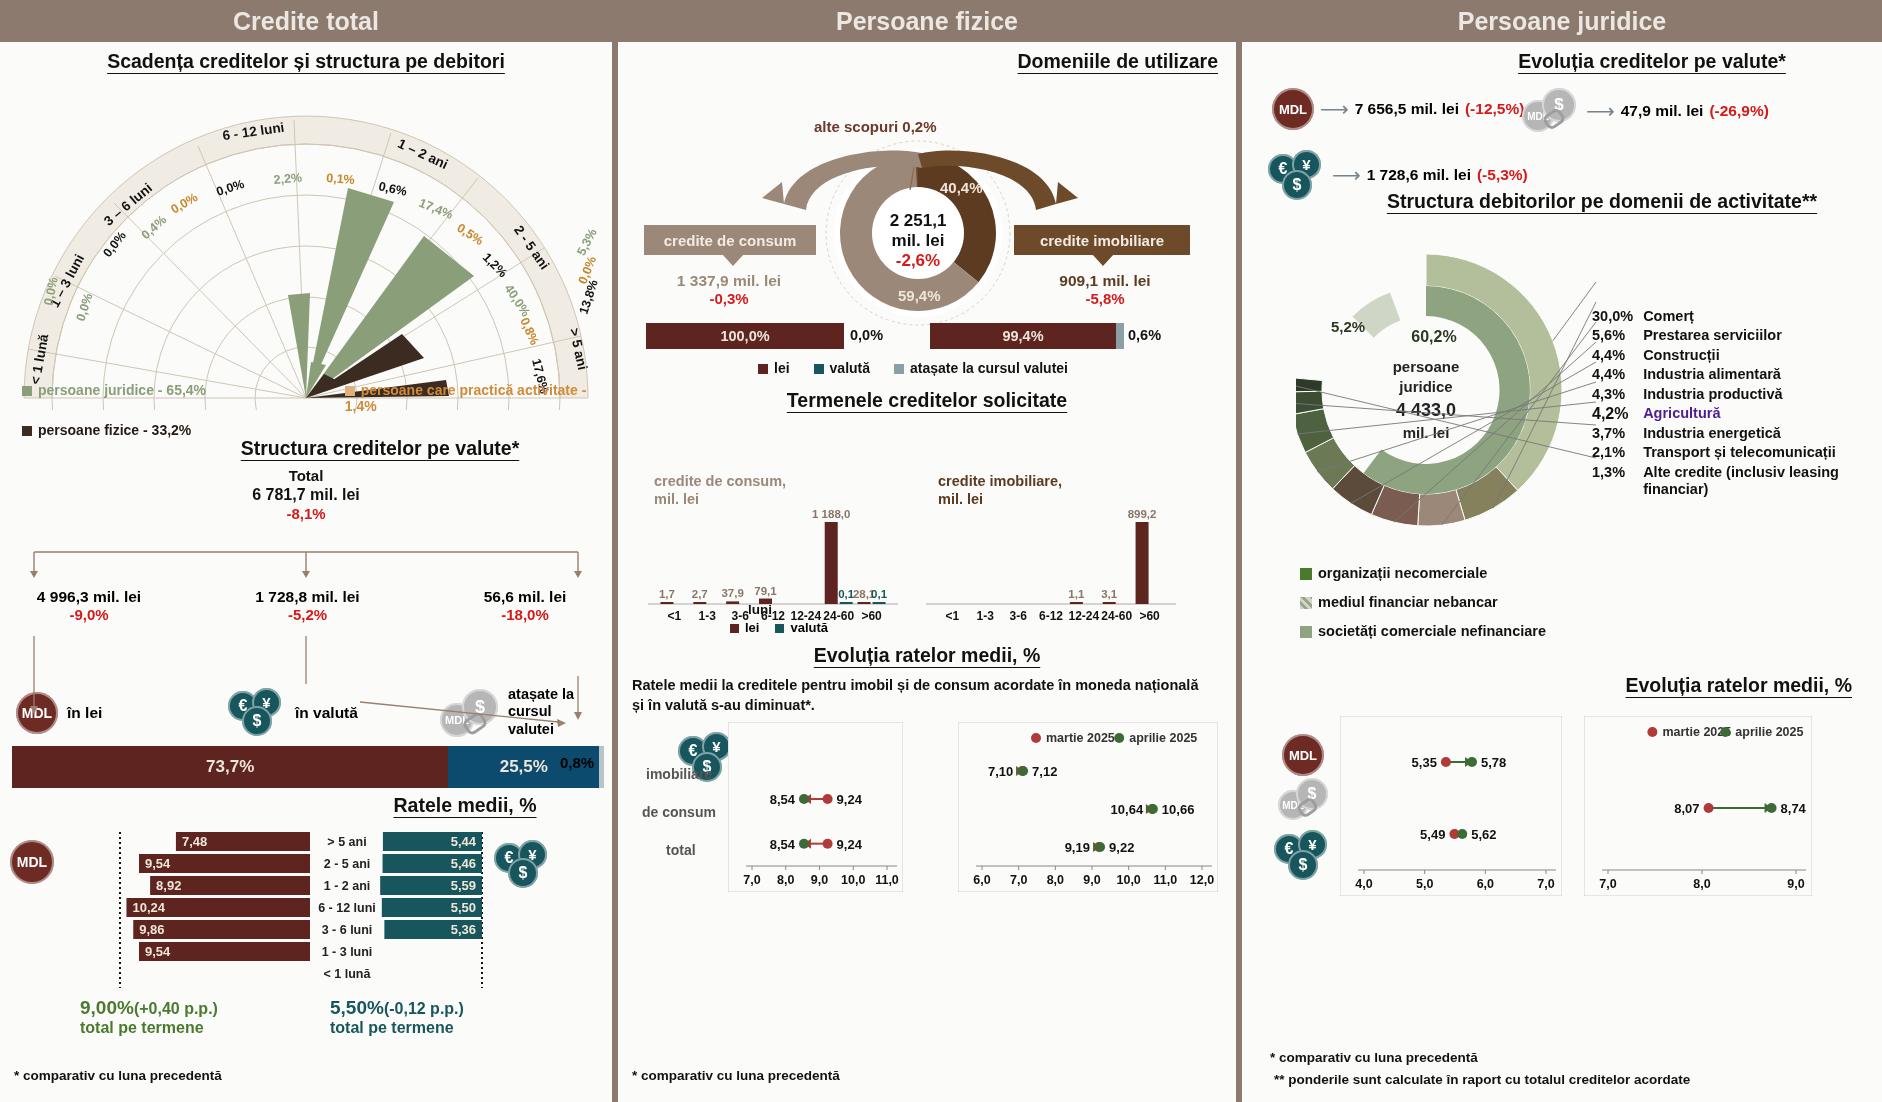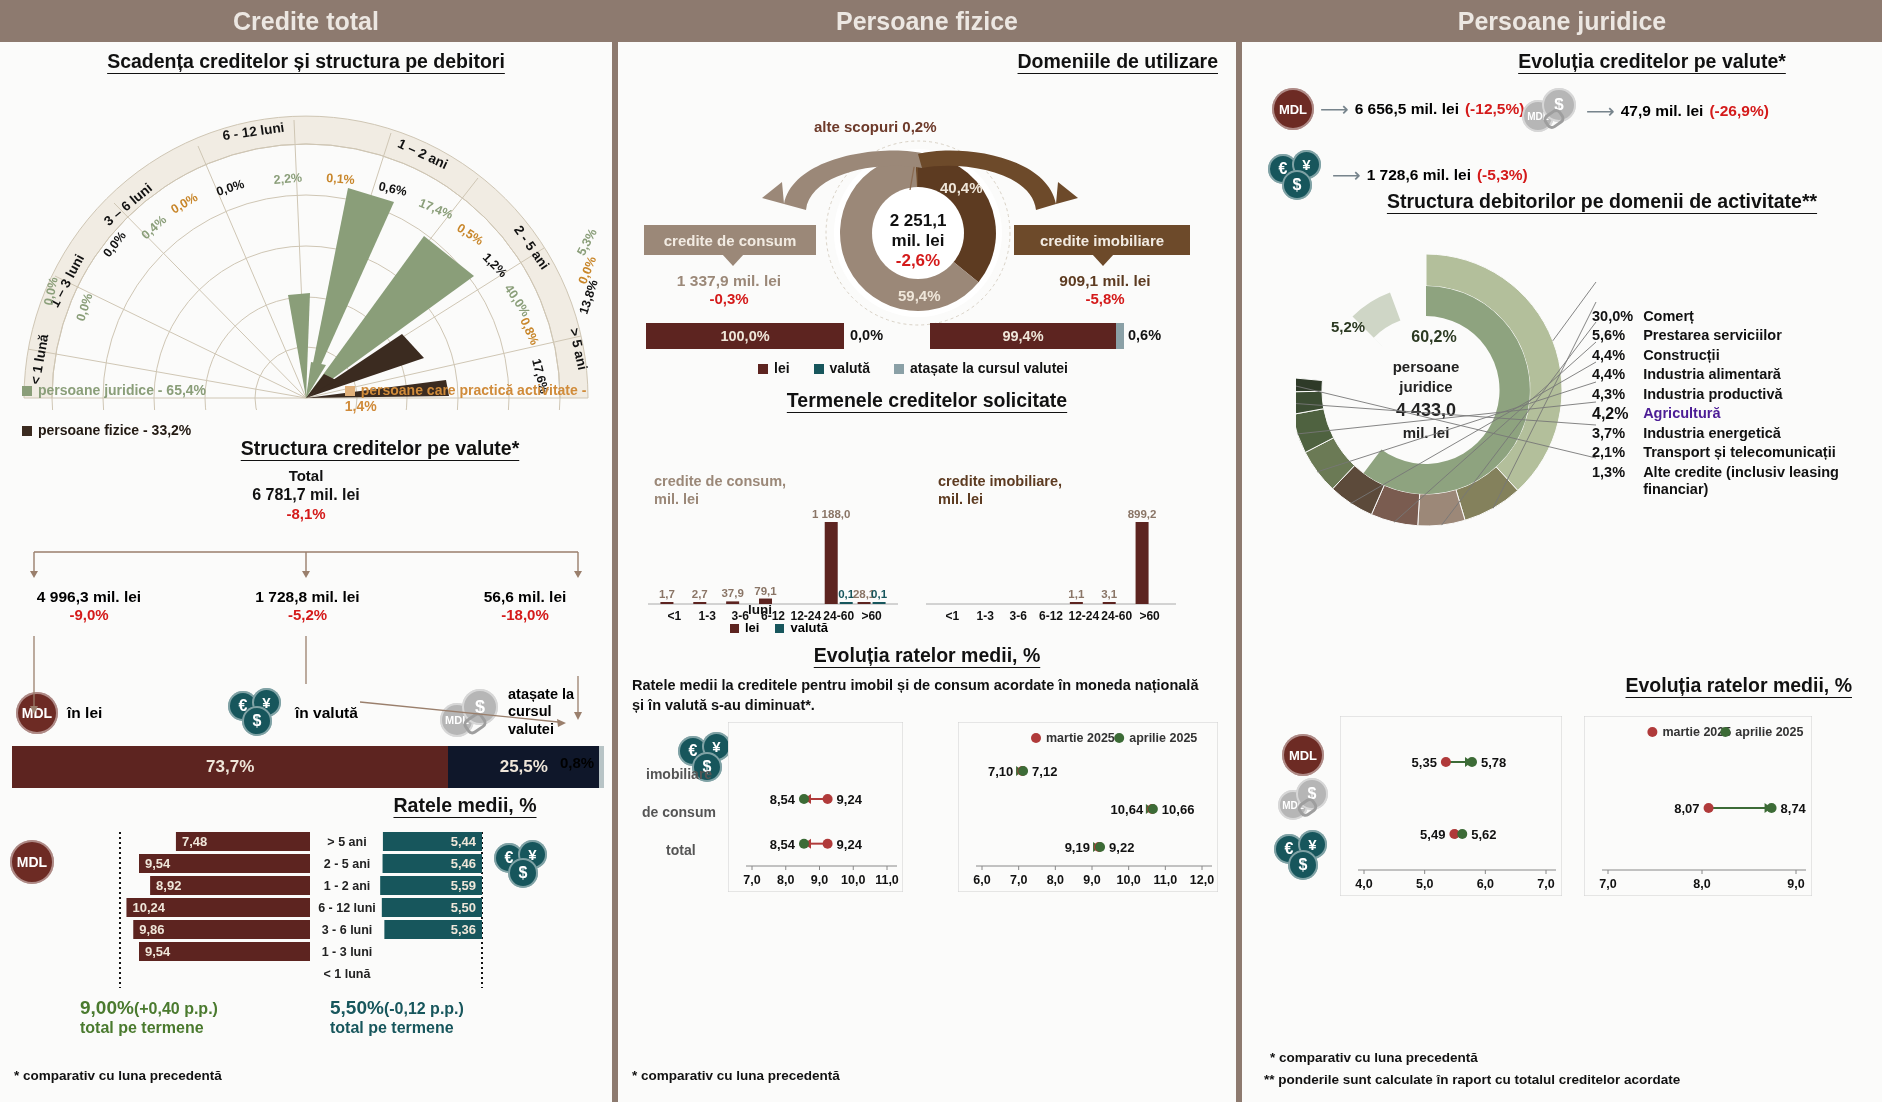--- a/index.html
+++ b/index.html
@@ -197,21 +197,21 @@
         <path d="M34,78 l-4,-8 h8 z" fill="#9a7f6c"></path>
         <path d="M306,0 V48" stroke="#9a7f6c" stroke-width="1.3" fill="none"></path>
         <path d="M360,66 L558,86" stroke="#9a7f6c" stroke-width="1.3" fill="none"></path>
         <path d="M566,87 l-9,-4 l1,8 z" fill="#9a7f6c"></path>
         <path d="M578,40 V76" stroke="#9a7f6c" stroke-width="1.3" fill="none"></path>
         <path d="M578,84 l-4,-8 h8 z" fill="#9a7f6c"></path>
       </svg>
 
       <div class="abs" style="left:12px;top:704px;width:592px;height:42px;display:flex;">
         <div style="width:73.7%;background:#5d2420;display:flex;align-items:center;justify-content:center;color:#efe6d9;font-size:17px;font-weight:bold;">73,7%</div>
-        <div style="width:25.5%;background:#0f172a;display:flex;align-items:center;justify-content:center;color:#efe6d9;font-size:17px;font-weight:bold;">25,5%</div>
+        <div style="width:25.5%;background:#0c4a6e;display:flex;align-items:center;justify-content:center;color:#efe6d9;font-size:17px;font-weight:bold;">25,5%</div>
         <div style="width:0.8%;background:#b8c4c6;"></div>
       </div>
       <div class="abs" style="left:560px;top:712px;font-size:15px;font-weight:bold;">0,8%</div>
 
       <h2 class="sec abs" style="left:330px;top:752px;width:270px;">Ratele medii, %</h2>
 
       <div class="abs" style="left:10px;top:798px;">
         <div class="coin mdl" style="width:44px;height:44px;font-size:14px;">MDL</div>
       </div>
       <div class="abs" style="left:494px;top:798px;">
@@ -501,21 +501,21 @@
 
   <div class="panel p3">
     <div class="ptitle">Persoane juridice</div>
     <div class="pbody">
 
       <h2 class="sec abs" style="left:190px;top:8px;width:440px;">Evoluția creditelor pe valute*</h2>
 
       <div class="abs" style="left:30px;top:46px;display:flex;align-items:center;gap:6px;">
         <div class="coin mdl" style="width:42px;height:42px;font-size:13px;">MDL</div>
         <span style="font-size:20px;color:#77848c;">⟶</span>
-        <span style="font-size:15.5px;font-weight:bold;">6 656,5 mil. lei</span>
+        <span style="font-size:15.5px;font-weight:bold;">7 656,5 mil. lei</span>
         <span class="red" style="font-size:15.5px;font-weight:bold;">(-12,5%)</span>
       </div>
 
       <div class="abs" style="left:280px;top:46px;display:flex;align-items:center;gap:6px;">
         <div style="position:relative;width:58px;height:46px;">
           <div class="coin gr" style="position:absolute;left:0;top:12px;width:32px;height:32px;font-size:10px;">MDL</div>
           <div class="coin gr" style="position:absolute;left:20px;top:0;width:34px;height:34px;font-size:17px;">$</div>
           <div style="position:absolute;left:22px;top:23px;width:14px;height:10px;border:3px solid #9e9e9e;border-radius:6px;transform:rotate(-35deg);"></div>
         </div>
         <span style="font-size:20px;color:#77848c;">⟶</span>
@@ -614,20 +614,27 @@
                 </tr>
                 <tr>
                   <td style="font-size:14.5px;font-weight:bold;color:#111;padding:0 10px 2px 0;vertical-align:top;white-space:nowrap;">1,3%</td>
                   <td style="font-size:14.5px;font-weight:bold;color:#111;padding:0 0 2px 0;line-height:1.2;max-width:210px;">Alte credite (inclusiv leasing financiar)</td>
                 </tr>
               </tbody>
             </table>
           </div>
         </div>
 
+      <div class="abs" style="left:58px;top:522px;">
+          <div id="p3legend">
+            <div style="margin-bottom:11px;"><span class="legend-sq" style="width:12px;height:12px;background:#4c7a2b;"></span><span style="font-size:14.5px;font-weight:bold;color:#111;">organizații necomerciale</span></div>
+            <div style="margin-bottom:11px;"><span class="legend-sq" style="width:12px;height:12px;background:repeating-linear-gradient(45deg,#cfd6c6 0 3px,#9aa38c 3px 6px);"></span><span style="font-size:14.5px;font-weight:bold;color:#111;">mediul financiar nebancar</span></div>
+            <div style="margin-bottom:11px;"><span class="legend-sq" style="width:12px;height:12px;background:#8ea37f;"></span><span style="font-size:14.5px;font-weight:bold;color:#111;">societăți comerciale nefinanciare</span></div>
+          </div>
+        </div>
 
       <h2 class="sec abs" style="right:30px;top:632px;">Evoluția ratelor medii, %</h2>
 
       <div class="abs" style="left:40px;top:692px;">
         <div class="coin mdl" style="width:42px;height:42px;font-size:13px;">MDL</div>
       </div>
       <div class="abs" style="left:36px;top:736px;">
         <div style="position:relative;width:54px;height:46px;">
           <div class="coin gr" style="position:absolute;left:0;top:12px;width:30px;height:30px;font-size:10px;">MDL</div>
           <div class="coin gr" style="position:absolute;left:18px;top:0;width:32px;height:32px;font-size:16px;">$</div>
@@ -689,17 +696,17 @@
               <text x="24" y="172" font-size="12.5" font-weight="bold" fill="#111" text-anchor="middle">7,0</text>
               <line x1="118" y1="154" x2="118" y2="158" stroke="#888"></line>
               <text x="118" y="172" font-size="12.5" font-weight="bold" fill="#111" text-anchor="middle">8,0</text>
               <line x1="212" y1="154" x2="212" y2="158" stroke="#888"></line>
               <text x="212" y="172" font-size="12.5" font-weight="bold" fill="#111" text-anchor="middle">9,0</text>
             </svg>
           </div>
         </div>
 
       <div class="foot" style="left:28px;top:1008px;">* comparativ cu luna precedentă</div>
-      <div class="foot" style="left:22px;top:1030px;text-align:center;">** ponderile sunt calculate în raport cu totalul creditelor acordate</div>
+      <div class="foot" style="left:32px;top:1030px;text-align:center;">** ponderile sunt calculate în raport cu totalul creditelor acordate</div>
     </div>
   </div>
 
 </div>
 
 </body></html>

